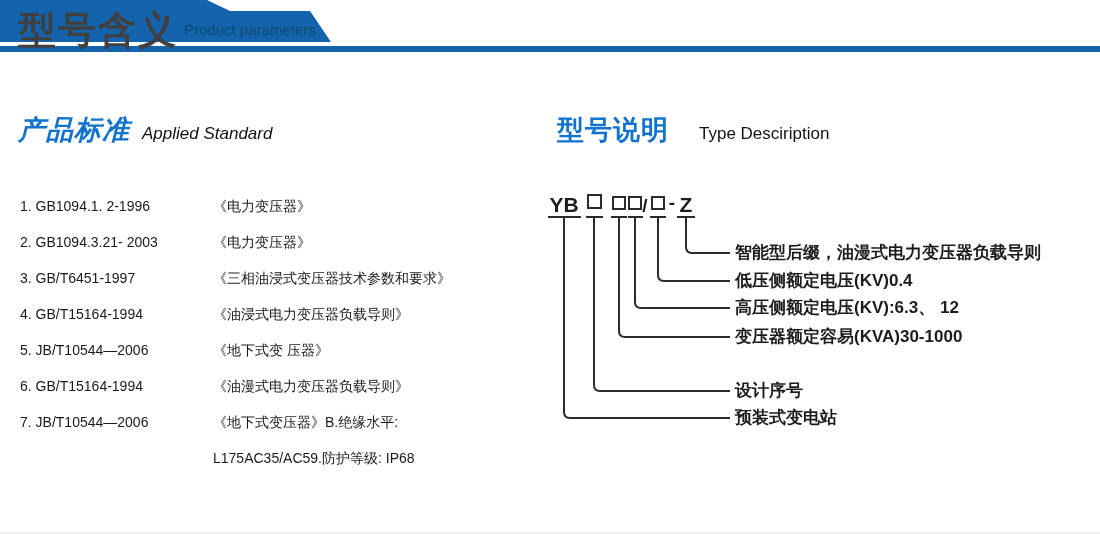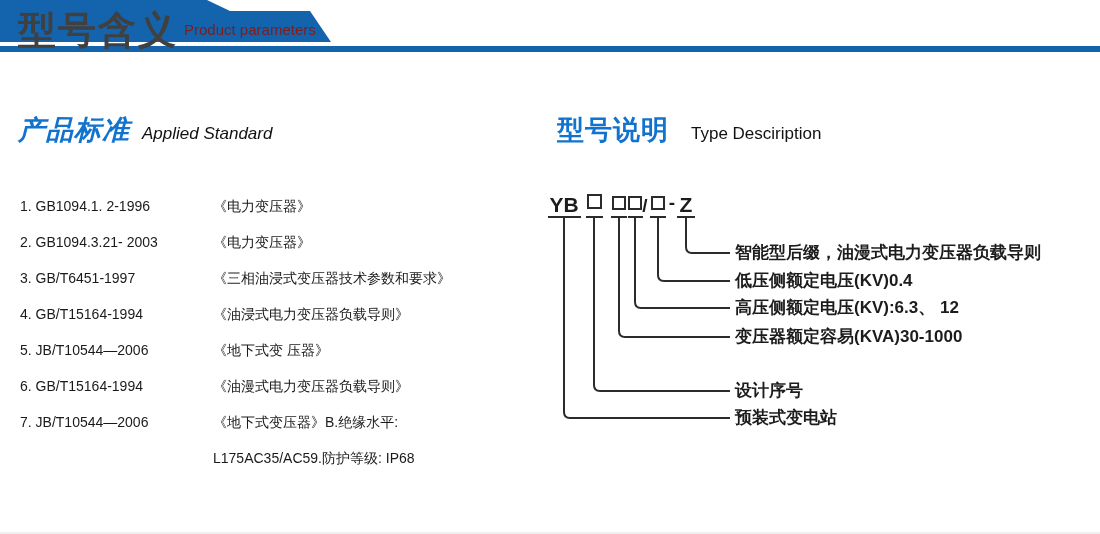--- a/index.html
+++ b/index.html
@@ -11,27 +11,27 @@
   }
   
   .banner{position:absolute;top:0;left:0;width:1100px;height:54px;}
   .banner svg{position:absolute;top:0;left:0;}
   .banner-title{
     position:absolute;left:18px;top:5px;
     font-size:38px;font-weight:bold;color:#404040;letter-spacing:2px;
   }
   .banner-sub{
     position:absolute;left:184px;top:21px;
-    font-size:15px;color:#7f1d1d;
+    font-size:15px;color:#0c4a6e;
   }
   
   .sec-head-cn{font-size:27px;font-weight:bold;color:#1273cf;letter-spacing:1px;}
   .sec-head-en{font-size:17px;color:#111111;font-weight:500;}
   .left-head{position:absolute;left:18px;top:112px;display:flex;align-items:baseline;gap:12px;font-style:italic;}
-  .right-head{position:absolute;left:557px;top:112px;display:flex;align-items:baseline;gap:22px;}
+  .right-head{position:absolute;left:557px;top:112px;display:flex;align-items:baseline;gap:30px;}
   
   .std-list{position:absolute;left:20px;top:188px;width:530px;}
   .std-row{display:flex;line-height:36px;font-size:14px;color:#1a1a1a;}
   .std-code{width:193px;flex:0 0 193px;white-space:nowrap;}
   .std-title{white-space:nowrap;}
   
   .diagram{position:absolute;left:540px;top:100px;width:560px;height:434px;}
   .diagram svg{position:absolute;left:0;top:0;}
   .dg-label{
     position:absolute;left:195px;font-size:17px;font-weight:bold;

